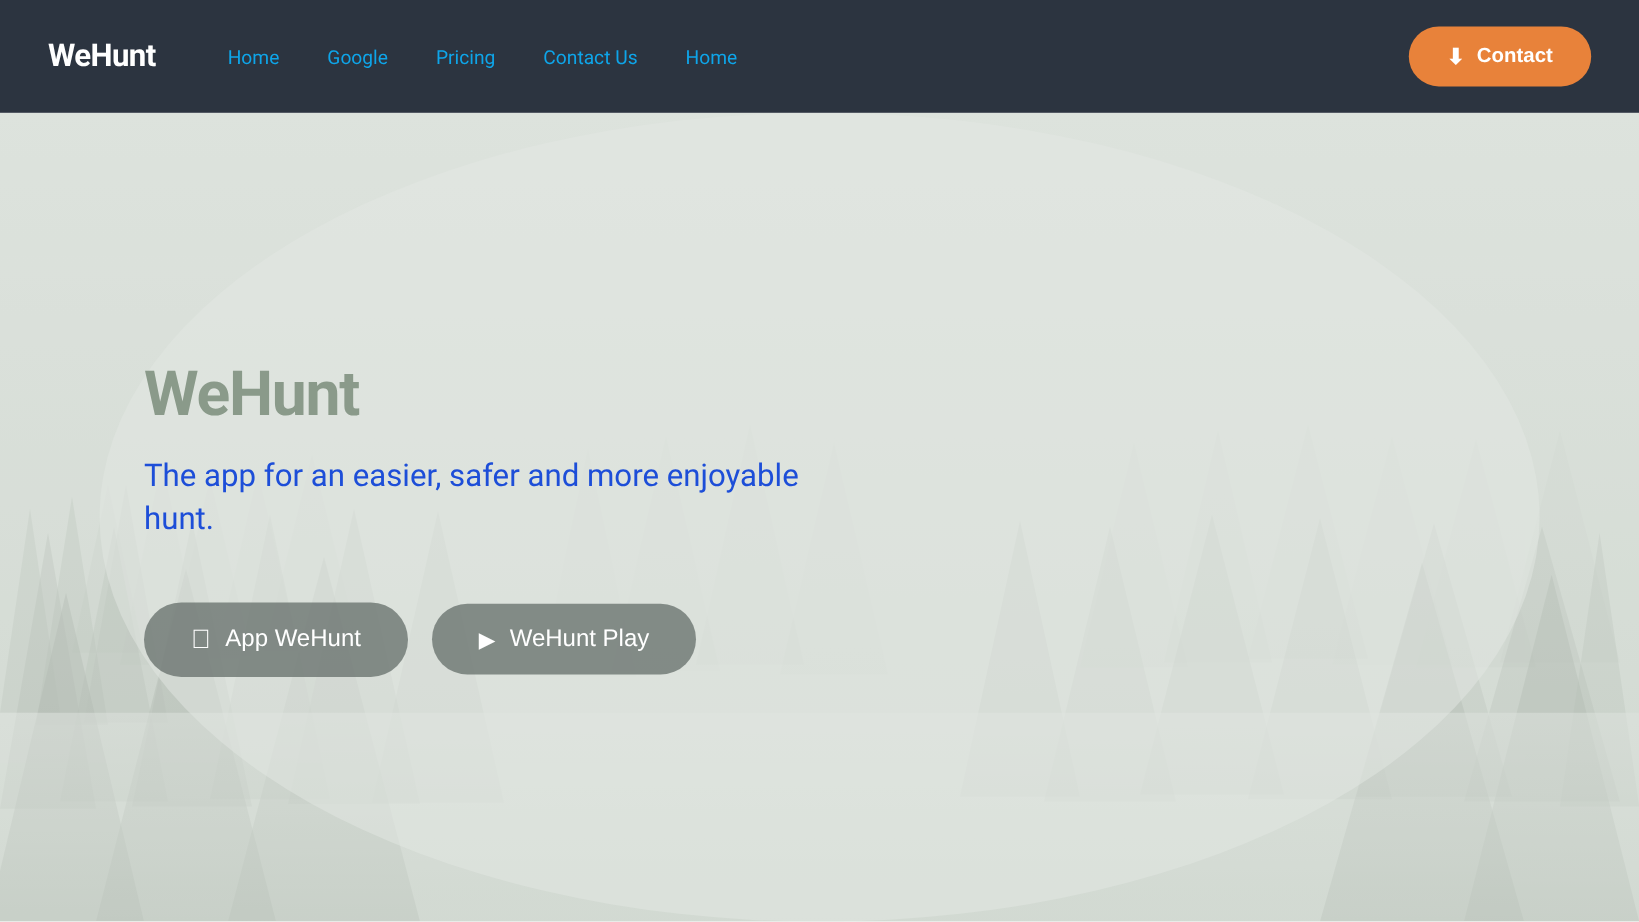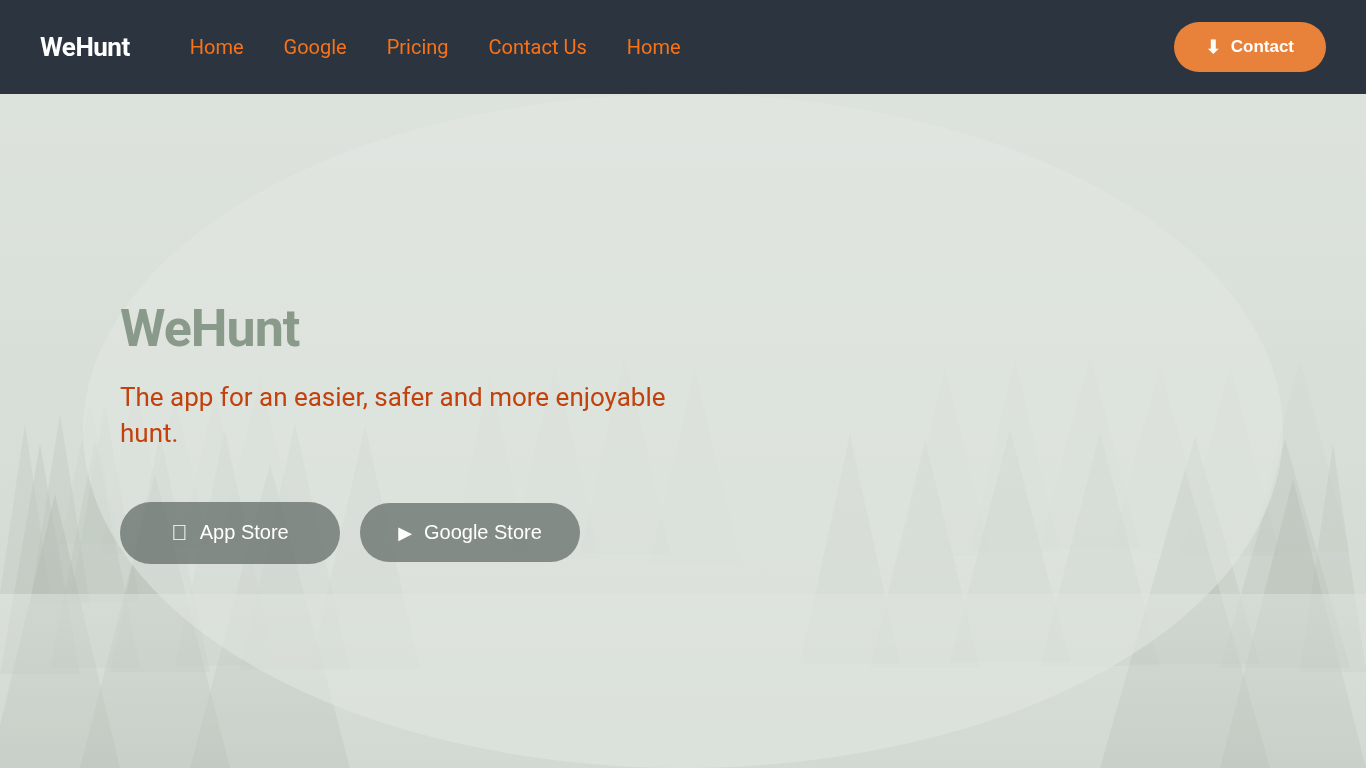--- a/index.html
+++ b/index.html
@@ -35,22 +35,22 @@
     }
 
     .navbar-nav {
       display: flex;
       align-items: center;
       gap: 40px;
       flex: 1;
     }
 
     .nav-link {
-      color: #f97316;
-      font-size: 20px;
+      color: #0ea5e9;
+      font-size: 16px;
       font-weight: 400;
       text-decoration: none;
       cursor: pointer;
     }
 
     .navbar-right {
       margin-left: auto;
     }
 
     .download-btn {
@@ -114,21 +114,21 @@
       font-size: 52px;
       font-weight: 700;
       color: #8a9a8a;
       margin-bottom: 20px;
       letter-spacing: -1px;
     }
 
     .hero-subtitle {
       font-size: 26px;
       font-weight: 400;
-      color: #c2410c;
+      color: #1d4ed8;
       line-height: 1.4;
       max-width: 560px;
       margin-bottom: 50px;
     }
 
     .hero-buttons {
       display: flex;
       gap: 20px;
       align-items: center;
     }
@@ -243,21 +243,21 @@
       <ellipse cx="683" cy="337" rx="600" ry="337" fill="rgba(242,245,242,0.50)"></ellipse>
     </svg>
   </div>
 
   <div class="hero-content">
     <h1 class="hero-title">WeHunt</h1>
     <p class="hero-subtitle">The app for an easier, safer and more enjoyable hunt.</p>
     <div class="hero-buttons">
       <button class="store-btn">
         <span class="store-icon"></span>
-        <span>App Store</span>
+        <span>App WeHunt</span>
       </button>
       <button class="store-btn">
         <span class="store-icon" style="font-size:18px;">▶</span>
-        <span>Google Store</span>
+        <span>WeHunt Play</span>
       </button>
     </div>
   </div>
 </section>
 
 </body></html>

